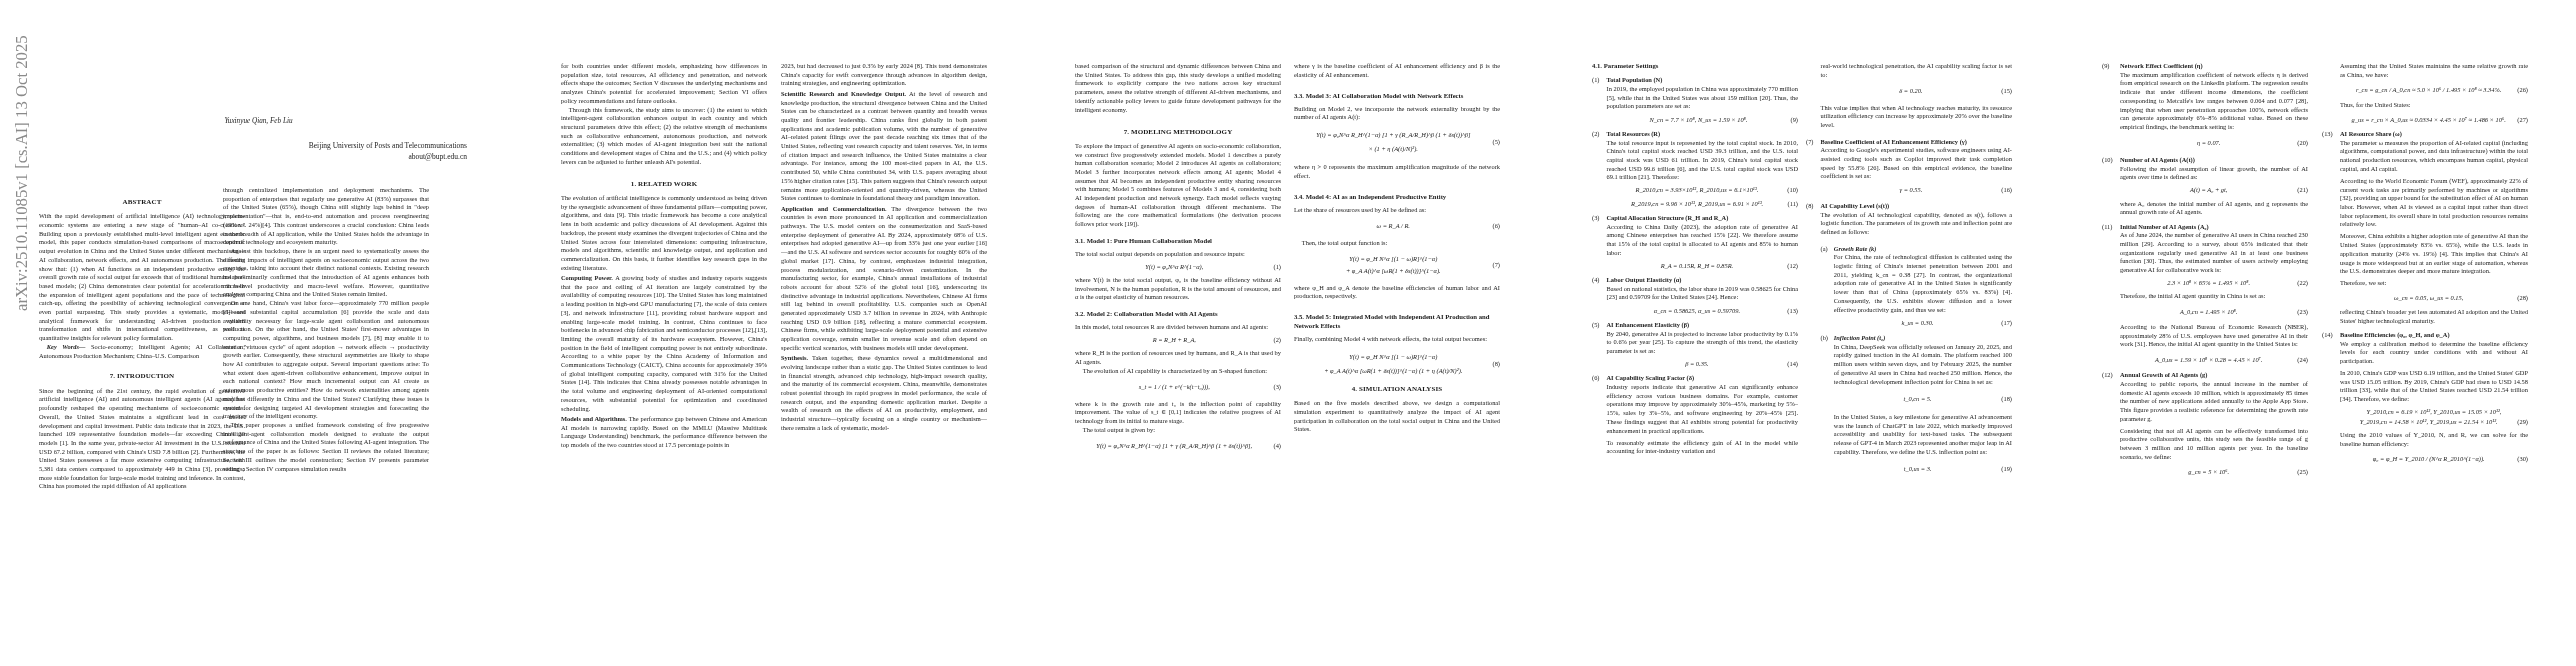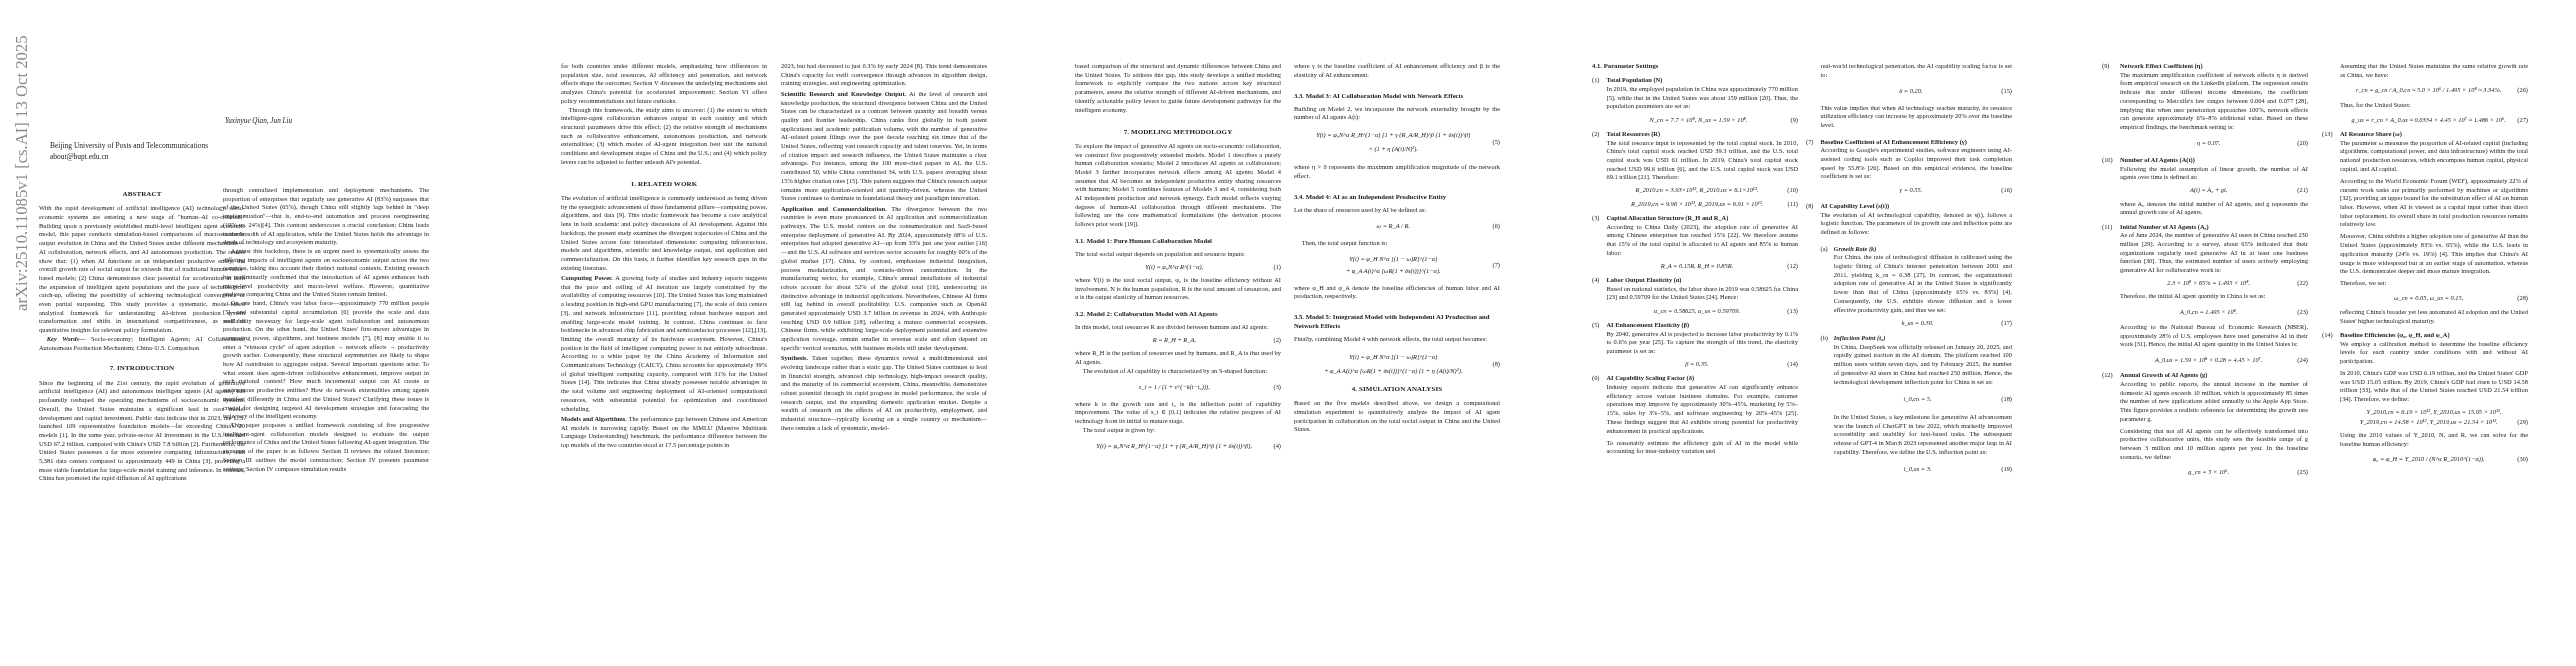--- a/index.html
+++ b/index.html
@@ -16,39 +16,39 @@
   .eq .body{flex:1;text-align:center;}
   .eq .num{font-style:normal;}
   .item{position:relative;padding-left:14.5px;margin-top:5.6px;}
   .item .lbl{position:absolute;left:0;top:0;}
   .item .ttl{font-weight:bold;}
   .sub{position:relative;padding-left:13.3px;margin-top:4.4px;}
   .sub .lbl{position:absolute;left:0;}
   .sub .ttl{font-style:italic;}
   .title{position:absolute;top:82px;left:50px;width:417px;text-align:center;font-weight:bold;font-size:8px;line-height:11.7px;}
   .authors{position:absolute;top:117px;left:50px;width:417px;text-align:center;font-style:italic;font-size:7.2px;}
-  .affil{position:absolute;top:141px;left:50px;width:417px;text-align:left;font-size:7.5px;line-height:10.6px;}
+  .affil{position:absolute;top:141px;left:50px;width:417px;text-align:right;font-size:7.5px;line-height:10.6px;}
   .arxiv{position:absolute;left:12.2px;top:311px;transform:rotate(-90deg);transform-origin:left top;
          font-size:16.7px;color:#8a8a8a;white-space:nowrap;font-family:"Liberation Serif",serif;}
   .kw{margin-top:4.4px;text-indent:7.8px;}
   .kw b{font-style:italic;}
 </style>
 </head>
 <body>
 
 <div class="page" style="left:0">
   <div class="arxiv">arXiv:2510.11085v1  [cs.AI]  13 Oct 2025</div>
-  <div class="authors">Yuxinyue Qian, Jun Liu</div>
+  <div class="authors">Yuxinyue Qian, Feb Liu</div>
   <div class="affil">
     <div>Beijing University of Posts and Telecommunications</div>
     <div>about@bupt.edu.cn</div>
   </div>
 
   <div class="col" style="left:39px;top:186px">
-    <div class="h-sec" style="margin-top:4px">ABSTRACT</div>
+    <div class="h-sec" style="margin-top:12px">ABSTRACT</div>
     <p class="noind">With the rapid development of artificial intelligence (AI) technology, socio-economic systems are entering a new stage of "human–AI co-creation." Building upon a previously established multi-level intelligent agent economic model, this paper conducts simulation-based comparisons of macroeconomic output evolution in China and the United States under different mechanisms—AI collaboration, network effects, and AI autonomous production. The results show that: (1) when AI functions as an independent productive entity, the overall growth rate of social output far exceeds that of traditional human-labor-based models; (2) China demonstrates clear potential for acceleration in both the expansion of intelligent agent populations and the pace of technological catch-up, offering the possibility of achieving technological convergence or even partial surpassing. This study provides a systematic, model-based analytical framework for understanding AI-driven production system transformation and shifts in international competitiveness, as well as quantitative insights for relevant policy formulation.</p>
     <p class="kw"><b>Key Words—</b> <span>Socio-economy; Intelligent Agents; AI Collaboration; Autonomous Production Mechanism; China–U.S. Comparison</span></p>
     <div class="h-sec" style="margin-top:12.2px">7.  INTRODUCTION</div>
     <p class="noind">Since the beginning of the 21st century, the rapid evolution of generative artificial intelligence (AI) and autonomous intelligent agents (AI agents) has profoundly reshaped the operating mechanisms of socioeconomic systems. Overall, the United States maintains a significant lead in core model development and capital investment. Public data indicate that in 2023, the U.S. launched 109 representative foundation models—far exceeding China's 20 models [1]. In the same year, private-sector AI investment in the U.S. reached USD 67.2 billion, compared with China's USD 7.8 billion [2]. Furthermore, the United States possesses a far more extensive computing infrastructure, with 5,381 data centers compared to approximately 449 in China [3], providing a more stable foundation for large-scale model training and inference. In contrast, China has promoted the rapid diffusion of AI applications</p>
   </div>
 
   <div class="col" style="left:223px;top:186px">
     <p class="noind">through centralized implementation and deployment mechanisms. The proportion of enterprises that regularly use generative AI (83%) surpasses that of the United States (65%), though China still slightly lags behind in "deep implementation"—that is, end-to-end automation and process reengineering (19% vs. 24%)[4]. This contrast underscores a crucial conclusion: China leads in the breadth of AI application, while the United States holds the advantage in depth of technology and ecosystem maturity.</p>
     <p>Against this backdrop, there is an urgent need to systematically assess the differing impacts of intelligent agents on socioeconomic output across the two countries, taking into account their distinct national contexts. Existing research has preliminarily confirmed that the introduction of AI agents enhances both micro-level productivity and macro-level welfare. However, quantitative analyses comparing China and the United States remain limited.</p>
     <p>On one hand, China's vast labor force—approximately 770 million people [5]—and substantial capital accumulation [6] provide the scale and data availability necessary for large-scale agent collaboration and autonomous production. On the other hand, the United States' first-mover advantages in computing power, algorithms, and business models [7], [8] may enable it to enter a "virtuous cycle" of agent adoption → network effects → productivity growth earlier. Consequently, these structural asymmetries are likely to shape how AI contributes to aggregate output. Several important questions arise: To what extent does agent-driven collaborative enhancement, improve output in each national context? How much incremental output can AI create as autonomous productive entities? How do network externalities among agents manifest differently in China and the United States? Clarifying these issues is crucial for designing targeted AI development strategies and forecasting the trajectory of the intelligent economy.</p>

